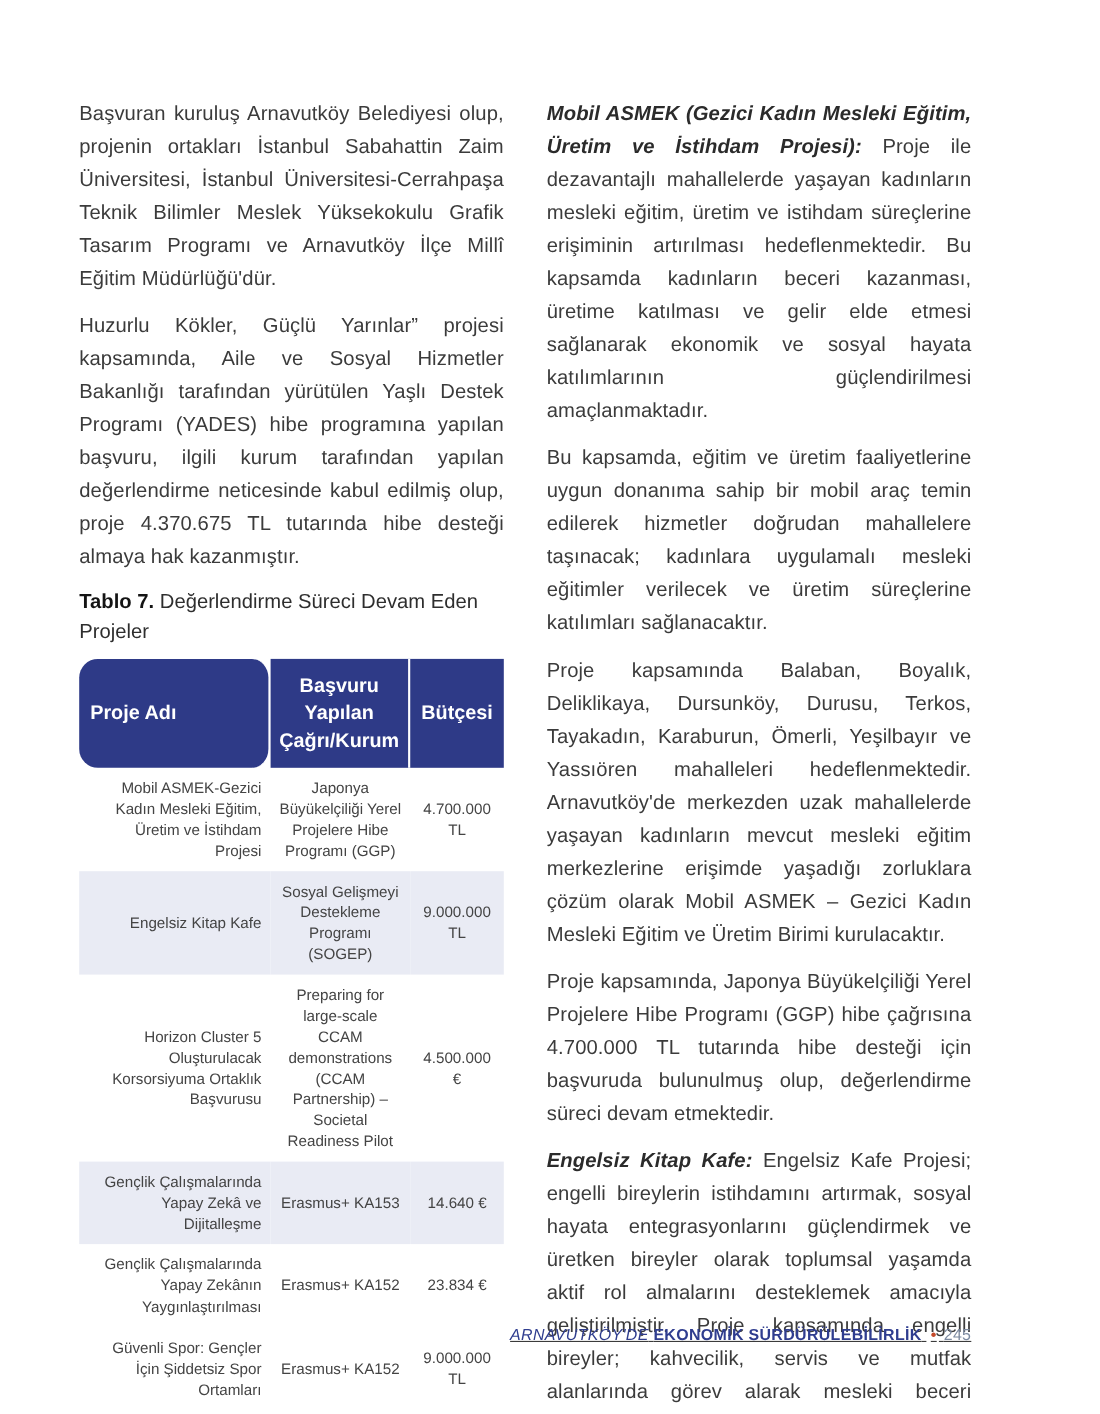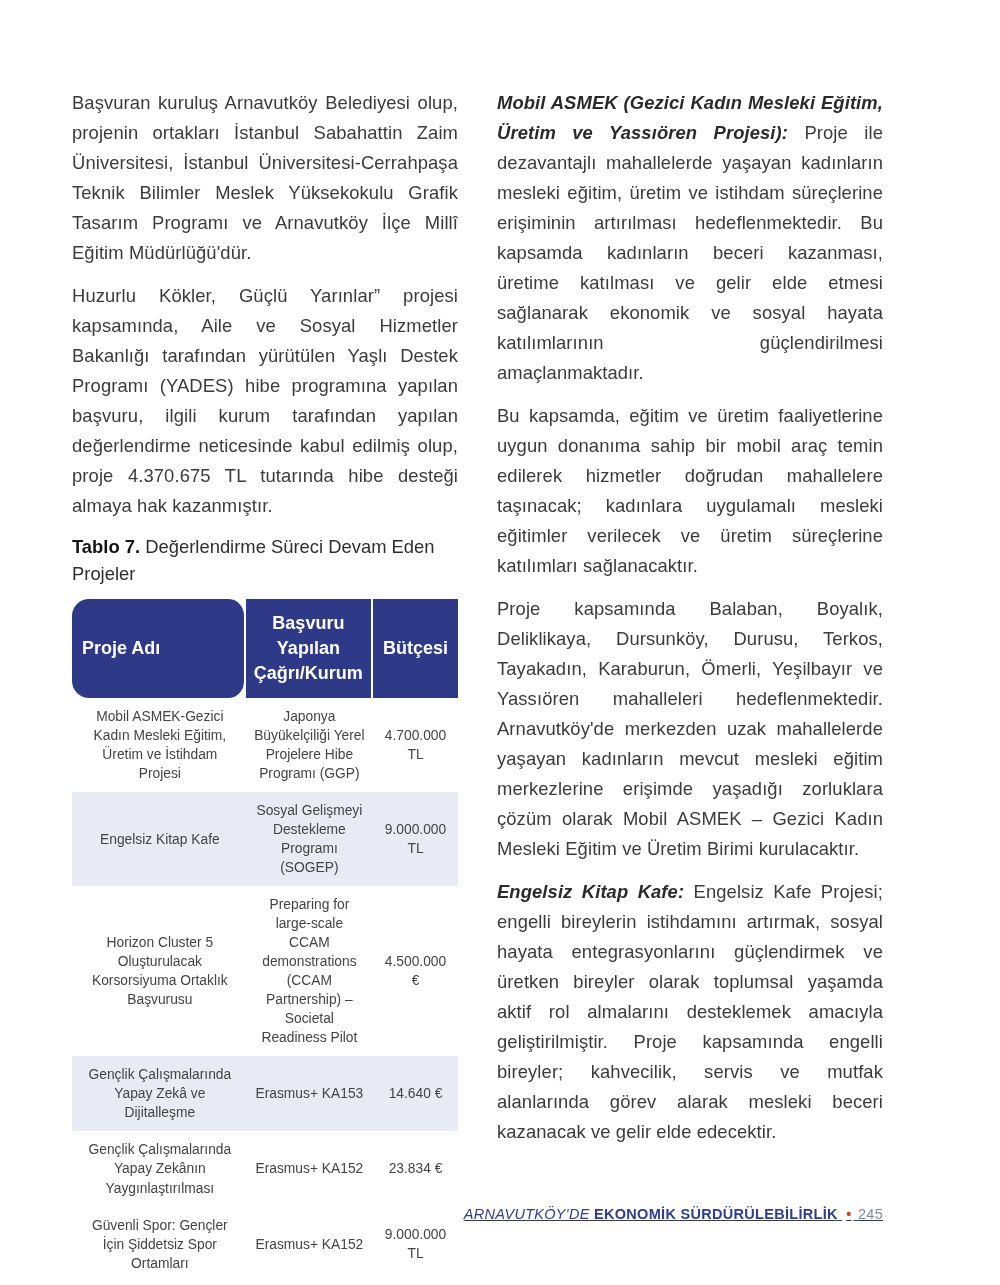--- a/index.html
+++ b/index.html
@@ -28,21 +28,21 @@
     font-size:13.8px;line-height:1.38;color:#444;
   }
   table.projects th{
     background:#2e3a87;color:#ffffff;font-weight:bold;font-size:18px;
     padding:12px 8px;vertical-align:middle;
   }
   table.projects th.c-project{text-align:left;padding-left:10px;border-right:2px solid #ffffff;border-radius:17px;}
   table.projects th.c-program{text-align:center;border-right:2px solid #ffffff;}
   table.projects th.c-budget{text-align:center;}
   table.projects td{padding:9px 8px;vertical-align:middle;}
-  table.projects td.c-project{text-align:center;padding-left:10px;}
+  table.projects td.c-project{text-align:right;padding-left:10px;}
   table.projects td.c-program{text-align:center;}
   table.projects td.c-budget{text-align:center;}
   table.projects tr.alt td{background:#e9ebf4;}
   .footer{
     position:absolute;top:1206px;left:72px;width:811px;
     text-align:right;font-size:14.5px;letter-spacing:0.3px;
     white-space:nowrap;
     text-decoration:underline;
   }
   .f-journal{font-style:italic;color:#2f3d8f;}
@@ -105,28 +105,31 @@
             <td class="c-budget">9.000.000 TL</td>
           </tr>
 
         </tbody>
       </table>
 
     </div>
 
     <div class="col">
       <p class="body-text">
-        <span class="lead">Mobil ASMEK (Gezici Kadın Mesleki Eğitim, Üretim ve Yassıören Projesi):</span>
+        <span class="lead">Mobil ASMEK (Gezici Kadın Mesleki Eğitim, Üretim ve İstihdam Projesi):</span>
         <span>Proje ile dezavantajlı mahallelerde yaşayan kadınların mesleki eğitim, üretim ve istihdam süreçlerine erişiminin artırılması hedeflenmektedir. Bu kapsamda kadınların beceri kazanması, üretime katılması ve gelir elde etmesi sağlanarak ekonomik ve sosyal hayata katılımlarının güçlendirilmesi amaçlanmaktadır.</span>
       </p>
       <p class="body-text">
         <span>Bu kapsamda, eğitim ve üretim faaliyetlerine uygun donanıma sahip bir mobil araç temin edilerek hizmetler doğrudan mahallelere taşınacak; kadınlara uygulamalı mesleki eğitimler verilecek ve üretim süreçlerine katılımları sağlanacaktır.</span>
       </p>
       <p class="body-text">
         <span>Proje kapsamında Balaban, Boyalık, Deliklikaya, Dursunköy, Durusu, Terkos, Tayakadın, Karaburun, Ömerli, Yeşilbayır ve Yassıören mahalleleri hedeflenmektedir. Arnavutköy'de merkezden uzak mahallelerde yaşayan kadınların mevcut mesleki eğitim merkezlerine erişimde yaşadığı zorluklara çözüm olarak Mobil ASMEK – Gezici Kadın Mesleki Eğitim ve Üretim Birimi kurulacaktır.</span>
+      </p>
+      <p class="body-text">
+        <span>Proje kapsamında, Japonya Büyükelçiliği Yerel Projelere Hibe Programı (GGP) hibe çağrısına 4.700.000 TL tutarında hibe desteği için başvuruda bulunulmuş olup, değerlendirme süreci devam etmektedir.</span>
       </p>
       <p class="body-text">
         <span class="lead">Engelsiz Kitap Kafe:</span>
         <span>Engelsiz Kafe Projesi; engelli bireylerin istihdamını artırmak, sosyal hayata entegrasyonlarını güçlendirmek ve üretken bireyler olarak toplumsal yaşamda aktif rol almalarını desteklemek amacıyla geliştirilmiştir. Proje kapsamında engelli bireyler; kahvecilik, servis ve mutfak alanlarında görev alarak mesleki beceri kazanacak ve gelir elde edecektir.</span>
       </p>
     </div>
 
   </div>
 
   <div class="footer">

